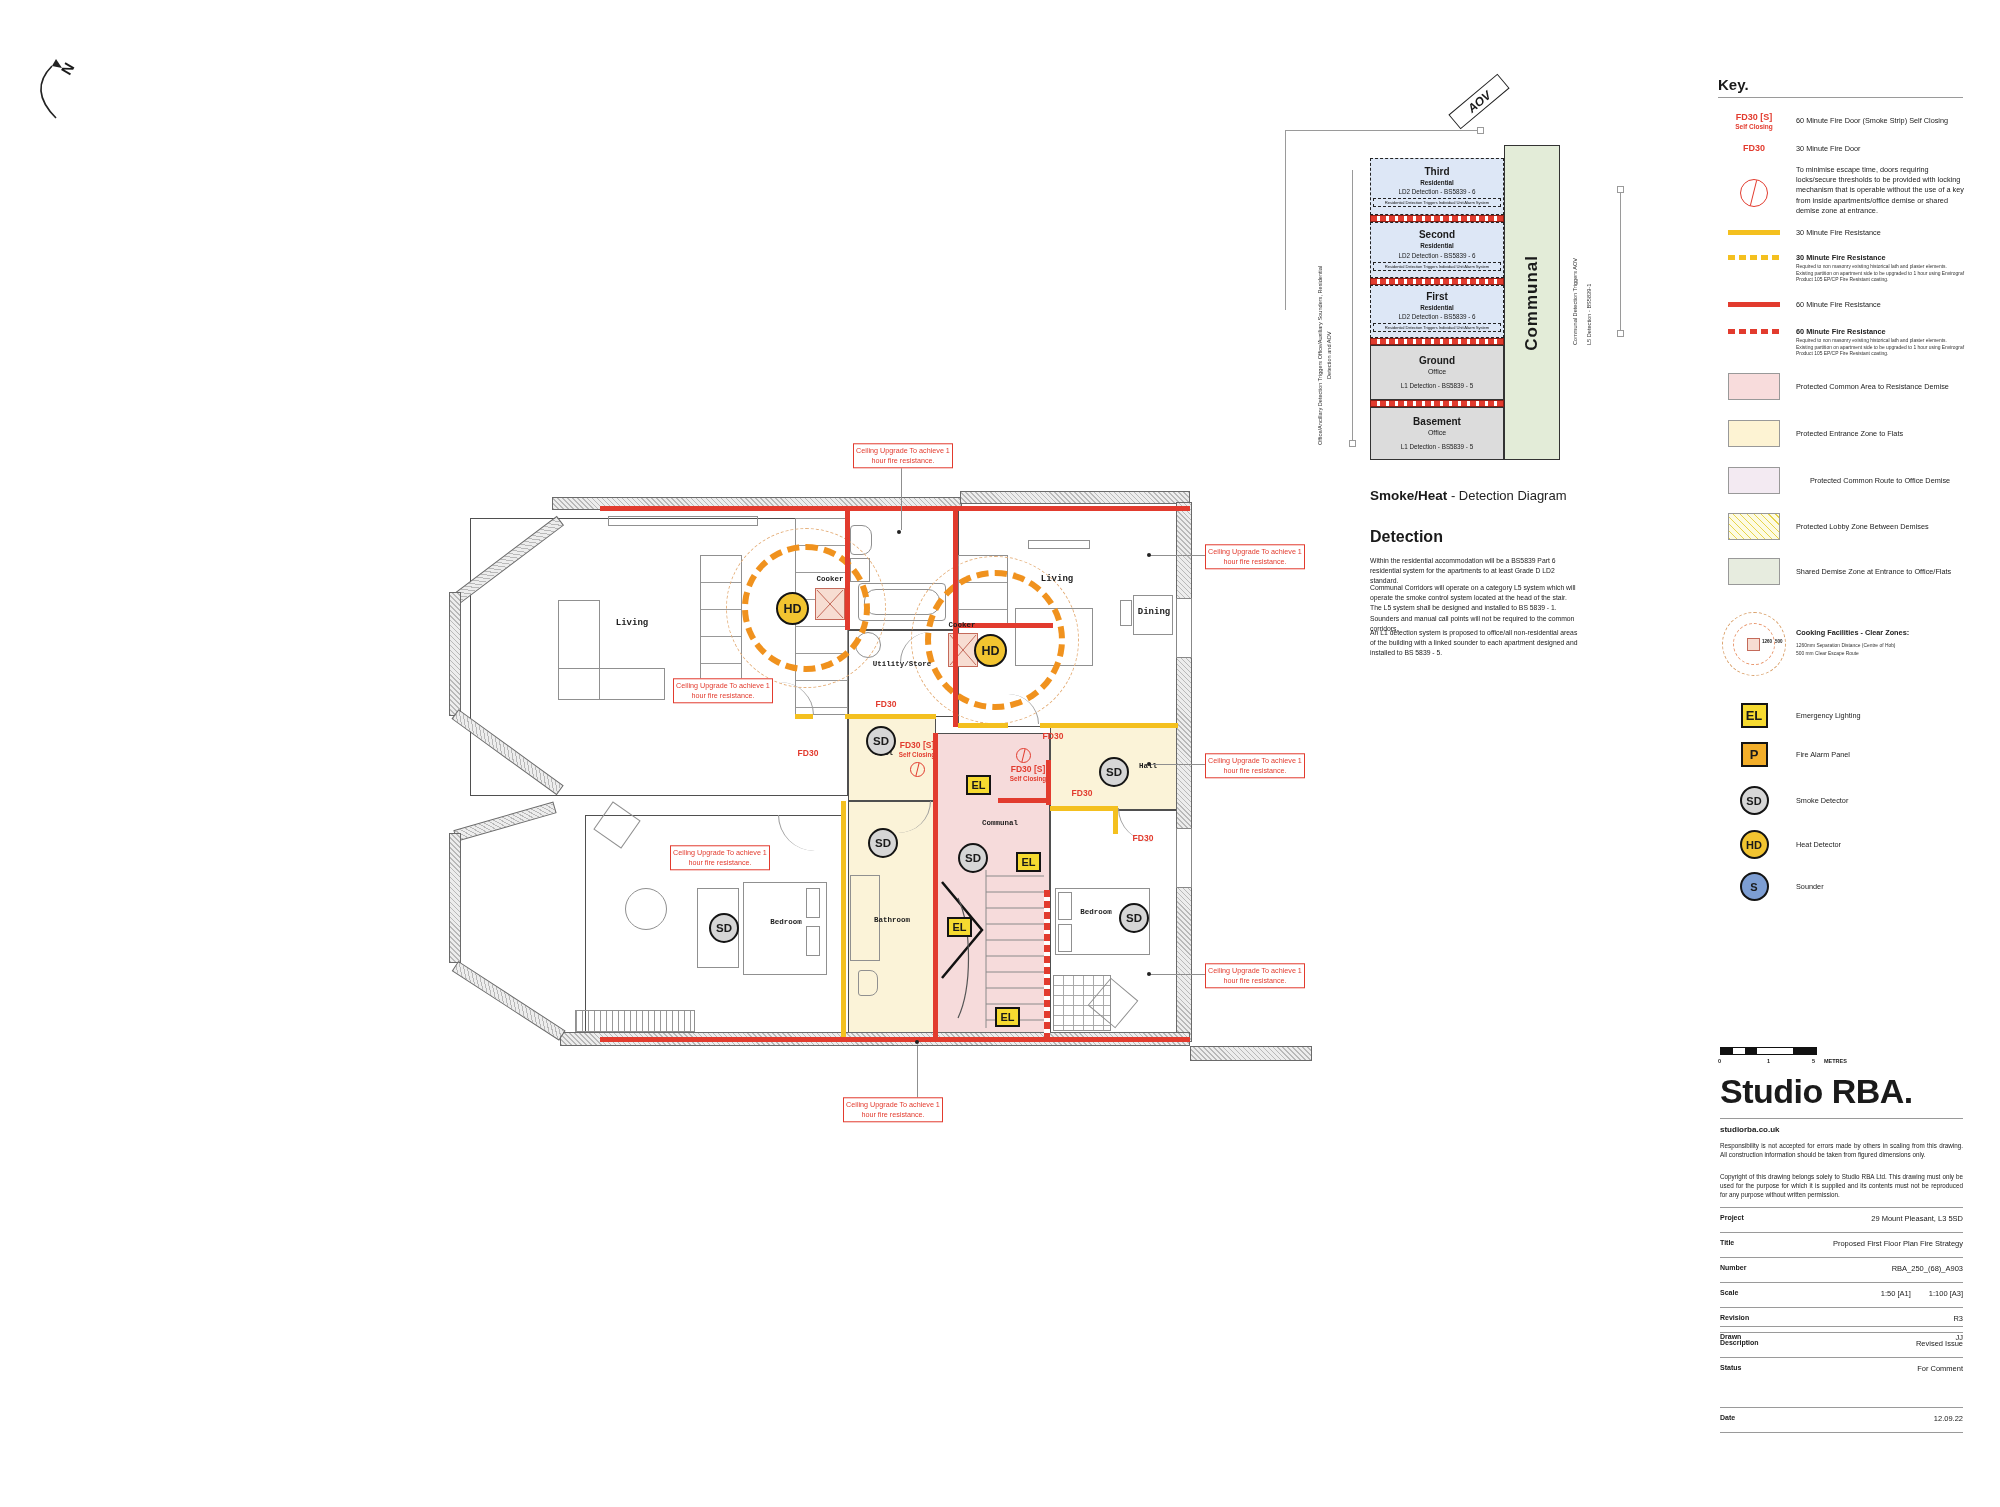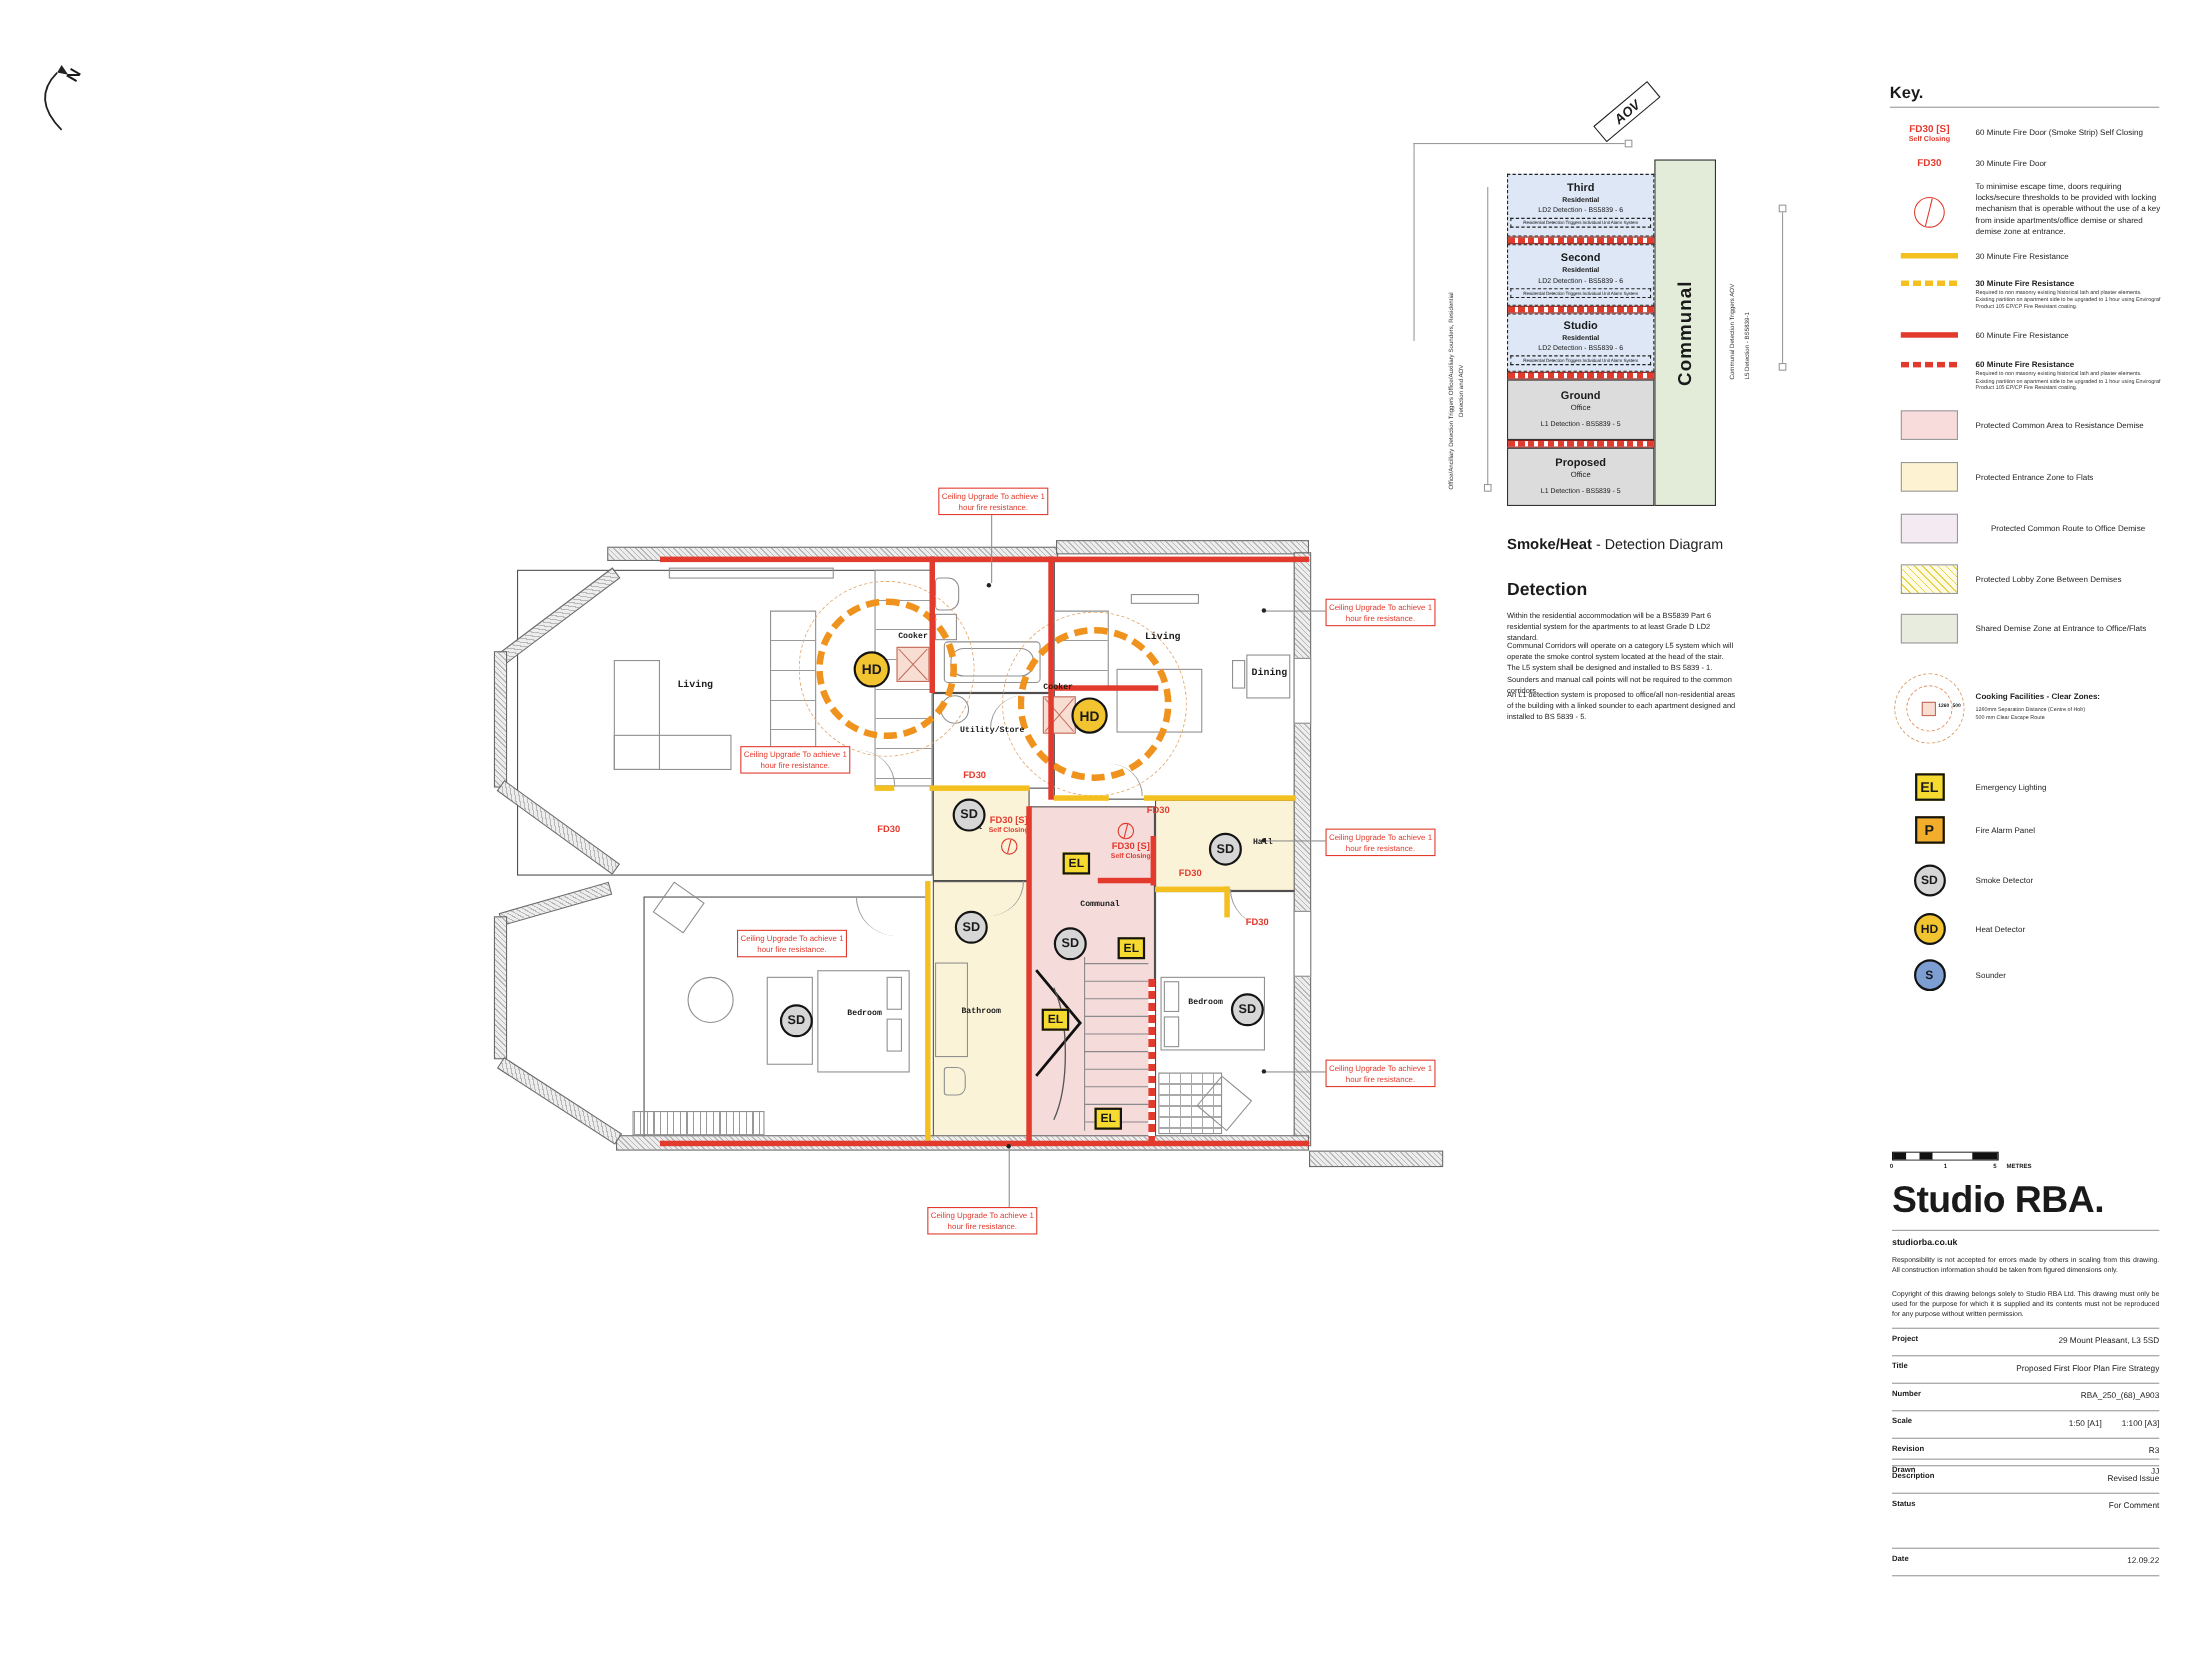--- a/index.html
+++ b/index.html
@@ -302,34 +302,34 @@
   </div>
   <div class="sep" style="top:215px;"></div>
   <div class="fl res" style="top:222px;height:56px;">
     <div class="fn">Second</div>
     <div class="fu">Residential</div>
     <div class="fdet">LD2 Detection - BS5839 - 6</div>
     <div class="ftiny">Residential Detection Triggers Individual Unit Alarm System</div>
   </div>
   <div class="sep" style="top:278px;"></div>
   <div class="fl res" style="top:285px;height:53px;">
-    <div class="fn">Studio</div>
+    <div class="fn">First</div>
     <div class="fu">Residential</div>
     <div class="fdet">LD2 Detection - BS5839 - 6</div>
     <div class="ftiny">Residential Detection Triggers Individual Unit Alarm System</div>
   </div>
   <div class="sep" style="top:338px;"></div>
   <div class="fl off" style="top:345px;height:55px;">
     <div class="fn">Ground</div>
     <div class="fu" style="font-weight:400;font-size:7px;">Office</div>
     <div class="fdet" style="margin-top:3px;">L1 Detection - BS5839 - 5</div>
   </div>
   <div class="sep" style="top:400px;"></div>
   <div class="fl off" style="top:407px;height:53px;">
-    <div class="fn">Proposed</div>
+    <div class="fn">Basement</div>
     <div class="fu" style="font-weight:400;font-size:7px;">Office</div>
     <div class="fdet" style="margin-top:3px;">L1 Detection - BS5839 - 5</div>
   </div>
 
   <div class="abs vtext" style="left:1316px;top:255px;height:200px;width:24px;font-size:5.6px;color:#333;text-align:center;line-height:1.6;z-index:2;">Office/Ancillary Detection Triggers Office/Auxiliary Sounders, Residential Detection and AOV</div>
   <div class="abs vtext" style="left:1572px;top:195px;height:150px;width:12px;font-size:5.6px;color:#333;z-index:2;">Communal Detection Triggers AOV</div>
   <div class="abs vtext" style="left:1586px;top:195px;height:150px;width:12px;font-size:5.6px;color:#333;z-index:2;">L5 Detection - BS5839-1</div>
 
   <div class="abs" style="left:1370px;top:486px;z-index:2;">
     <span style="font-weight:800;font-size:13.5px;">Smoke/Heat</span><span style="font-size:13px;color:#222;"> - Detection Diagram</span>

